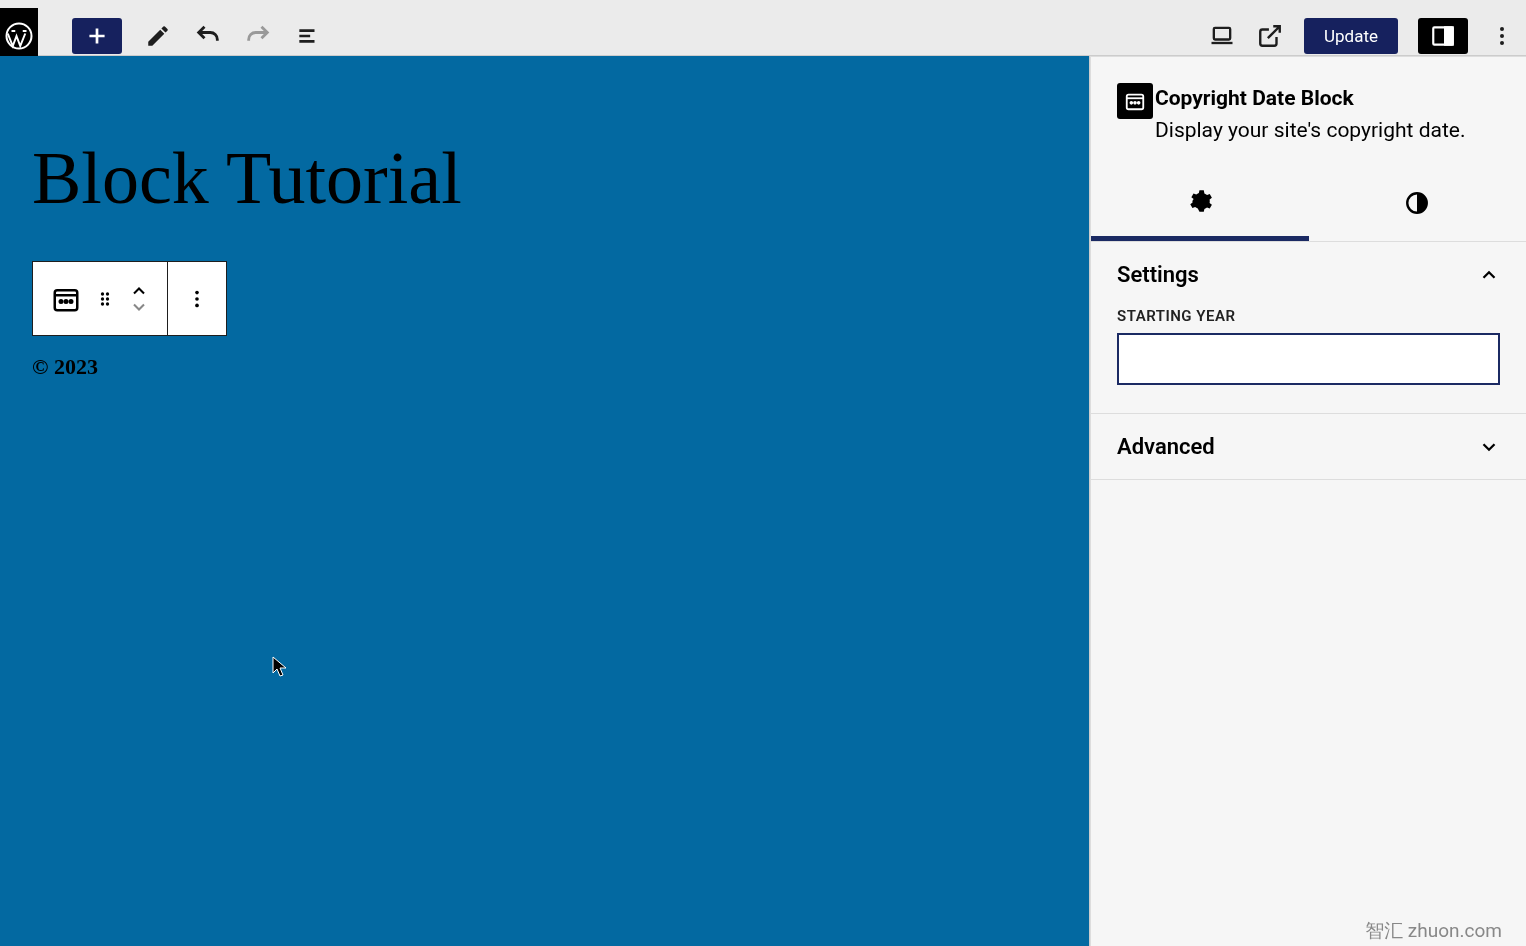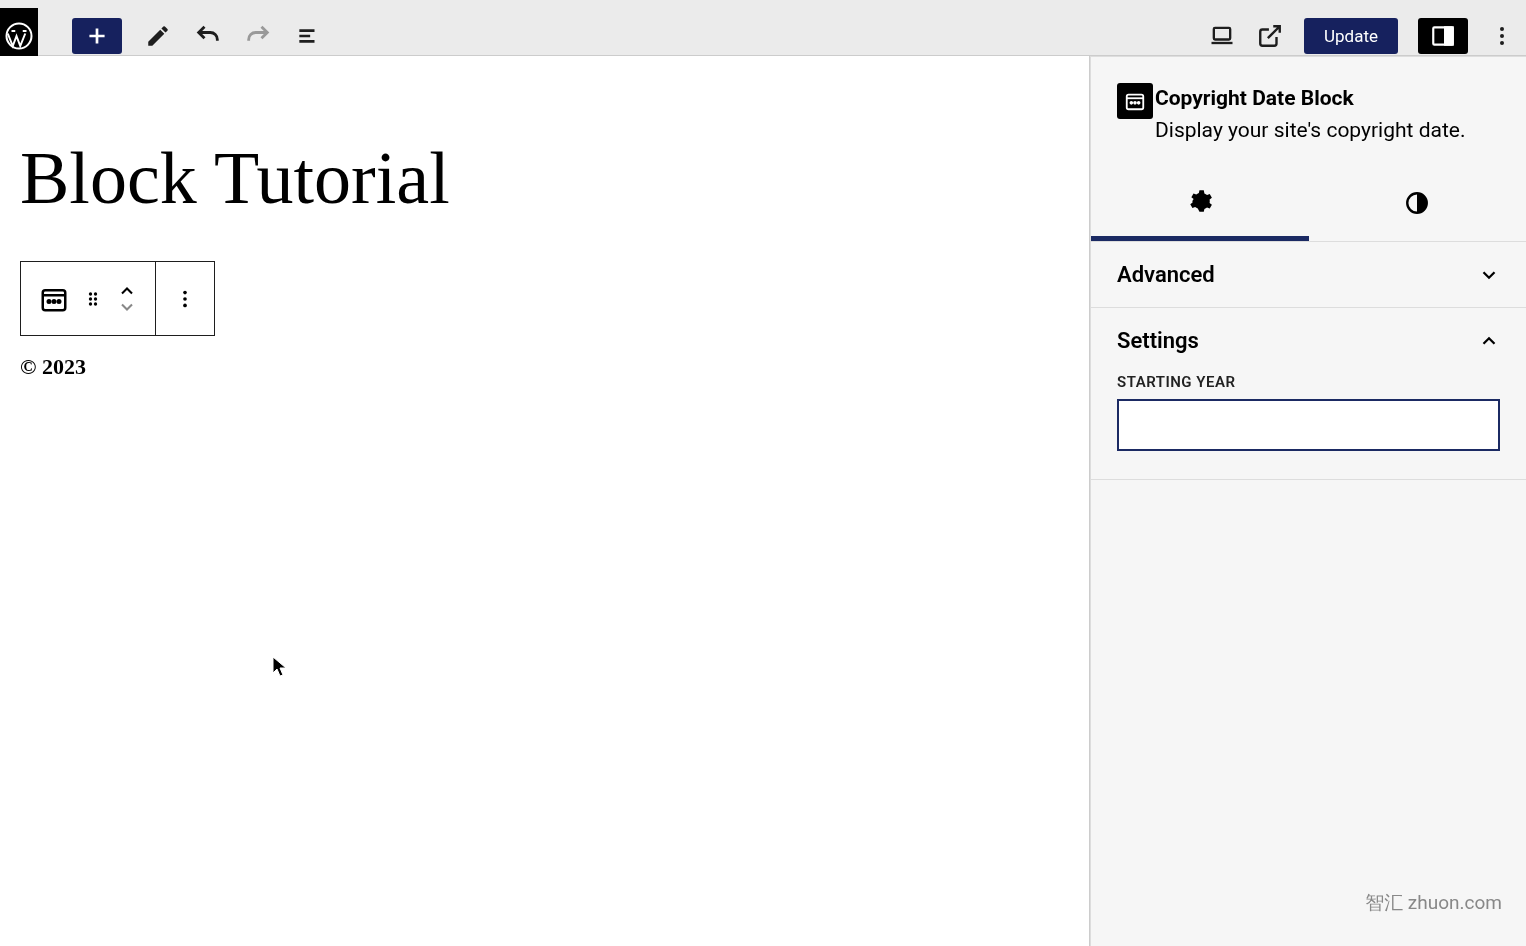--- a/index.html
+++ b/index.html
@@ -12,21 +12,21 @@
   .toolbar-left { display:flex; align-items:center; gap:22px; padding-left:34px; }
   .btn-add { width:50px; height:36px; background:#16215e; color:#fff; display:flex; align-items:center; justify-content:center; border-radius:3px; cursor:pointer;}
   .tb-icon { width:28px; height:28px; display:flex; align-items:center; justify-content:center; color:#1e1e1e; cursor:pointer;}
   .tb-icon.disabled { color:#999; }
   .toolbar-right { margin-left:auto; display:flex; align-items:center; gap:20px; }
   .btn-update { background:#16215e; color:#fff; padding:8px 20px; border-radius:3px; font-size:17px; cursor:pointer;}
   .btn-sidepanel { width:50px; height:36px; background:#000; color:#fff; display:flex; align-items:center; justify-content:center; border-radius:3px; cursor:pointer;}
   
   
   .main { display:flex; height:calc(946px - 56px); }
-  .canvas { flex:1; padding:80px 20px; border-right:1px solid #ccc; position:relative; background:#ffffff;}
+  .canvas { flex:1; padding:80px 32px; border-right:1px solid #ccc; position:relative; background:#0369a1;}
   .page-title { font-family: Georgia, "Times New Roman", serif; font-size:74px; font-weight:400; color:#000; margin-bottom:40px; }
   
   .block-toolbar { display:inline-flex; border:1px solid #1e1e1e; background:#fff; height:75px; margin-bottom:10px;}
   .bt-cell { display:flex; align-items:center; justify-content:center; padding:0 18px; border-right:1px solid #1e1e1e; gap:14px;}
   .bt-cell:last-child { border-right:none; }
   .bt-icon { display:flex; align-items:center; justify-content:center; }
   .mover { display:flex; flex-direction:column; gap:2px; }
   .mover svg{ display:block;}
   
   .copyright-text { font-family: Liberation Serif, serif; font-size:22px; font-weight:600; color:#000; margin-top:8px;}
@@ -49,21 +49,21 @@
   .style-tabs { display:flex; height:78px; border-bottom:1px solid #ddd; border-top:1px solid transparent;}
   .style-tab { flex:1; display:flex; align-items:center; justify-content:center; cursor:pointer;}
   .style-tab.active { border-bottom:5px solid #1b2a63; }
   
   .panel { border-bottom:1px solid #ddd; }
   .panel-header { display:flex; align-items:center; justify-content:space-between; padding:20px 26px; font-size:22px; font-weight:600; cursor:pointer;}
   .panel-body { padding:0 26px 28px 26px; }
   .field-label { font-size:15px; font-weight:600; text-transform:uppercase; color:#222; letter-spacing:0.5px; margin-bottom:8px;}
   .text-input { width:100%; height:52px; border:2.5px solid #1b2a63; background:#fff; padding:0 12px; font-size:18px; outline:none;}
   
-  .watermark { position:absolute; bottom:30px; right:24px; color:#888; font-size:19px;}
+  .watermark { position:absolute; bottom:2px; right:24px; color:#888; font-size:19px;}
   
   .cursor { position:absolute; width:16px; height:22px; }
 </style>
 </head>
 <body>
 
 <div class="top-toolbar">
   <div class="wp-logo">
     <svg viewBox="0 0 24 24" fill="none" stroke="currentColor" stroke-width="1.6">
         <circle cx="12" cy="12" r="10"></circle>
@@ -208,39 +208,39 @@
       <div class="style-tab">
         <svg width="26" height="26" viewBox="0 0 24 24">
             <circle cx="12" cy="12" r="9" fill="none" stroke="#000" stroke-width="2.2"></circle>
             <path d="M12 3a9 9 0 010 18z" fill="#000"></path>
           </svg>
       </div>
     </div>
 
     <div class="panel">
       <div class="panel-header">
+        <span>Settings</span>
+        <svg width="22" height="22" viewBox="0 0 24 24" fill="none" stroke="#000" stroke-width="2.5">
+            <path d="M6 15l6-6 6 6"></path>
+          </svg>
+      </div>
+      <div class="panel-body">
+        <div class="field-label">Starting Year</div>
+        <input class="text-input" type="text" value="" style="">
+      </div>
+    </div>
+
+    <div class="panel">
+      <div class="panel-header">
         <span>Advanced</span>
         <svg width="22" height="22" viewBox="0 0 24 24" fill="none" stroke="#000" stroke-width="2.5">
             <path d="M6 9l6 6 6-6"></path>
           </svg>
       </div>
     </div>
 
-    <div class="panel">
-      <div class="panel-header">
-        <span>Settings</span>
-        <svg width="22" height="22" viewBox="0 0 24 24" fill="none" stroke="#000" stroke-width="2.5">
-            <path d="M6 15l6-6 6 6"></path>
-          </svg>
-      </div>
-      <div class="panel-body">
-        <div class="field-label">Starting Year</div>
-        <input class="text-input" type="text" value="" style="">
-      </div>
-    </div>
-
     <div class="watermark">智汇 zhuon.com</div>
 
     <svg class="cursor" style="left:272px; top:656px;" viewBox="0 0 16 22">
         <path d="M1 1l0 16 4-4 3 7 3-1-3-7 6 0z" fill="#000" stroke="#fff" stroke-width="1"></path>
       </svg>
   </div>
 </div>
 
 </body></html>

